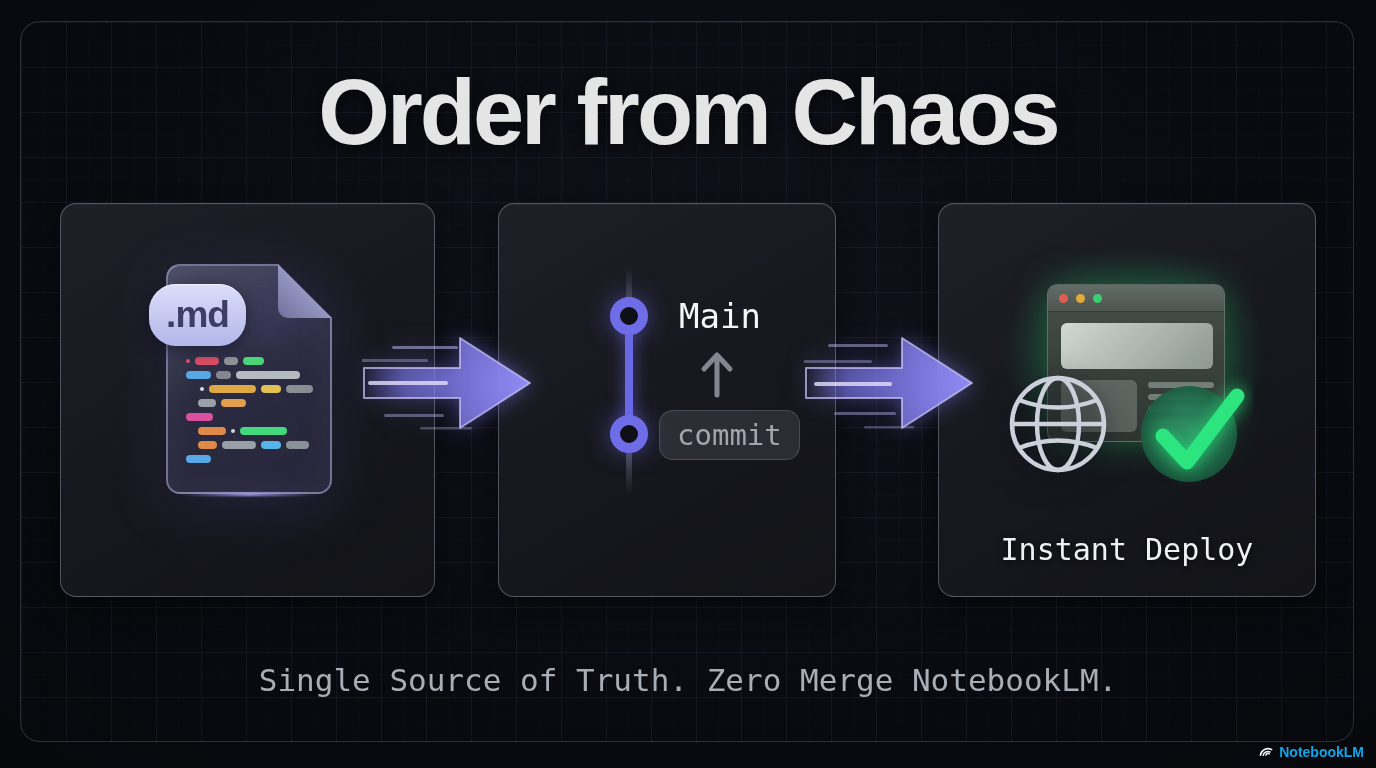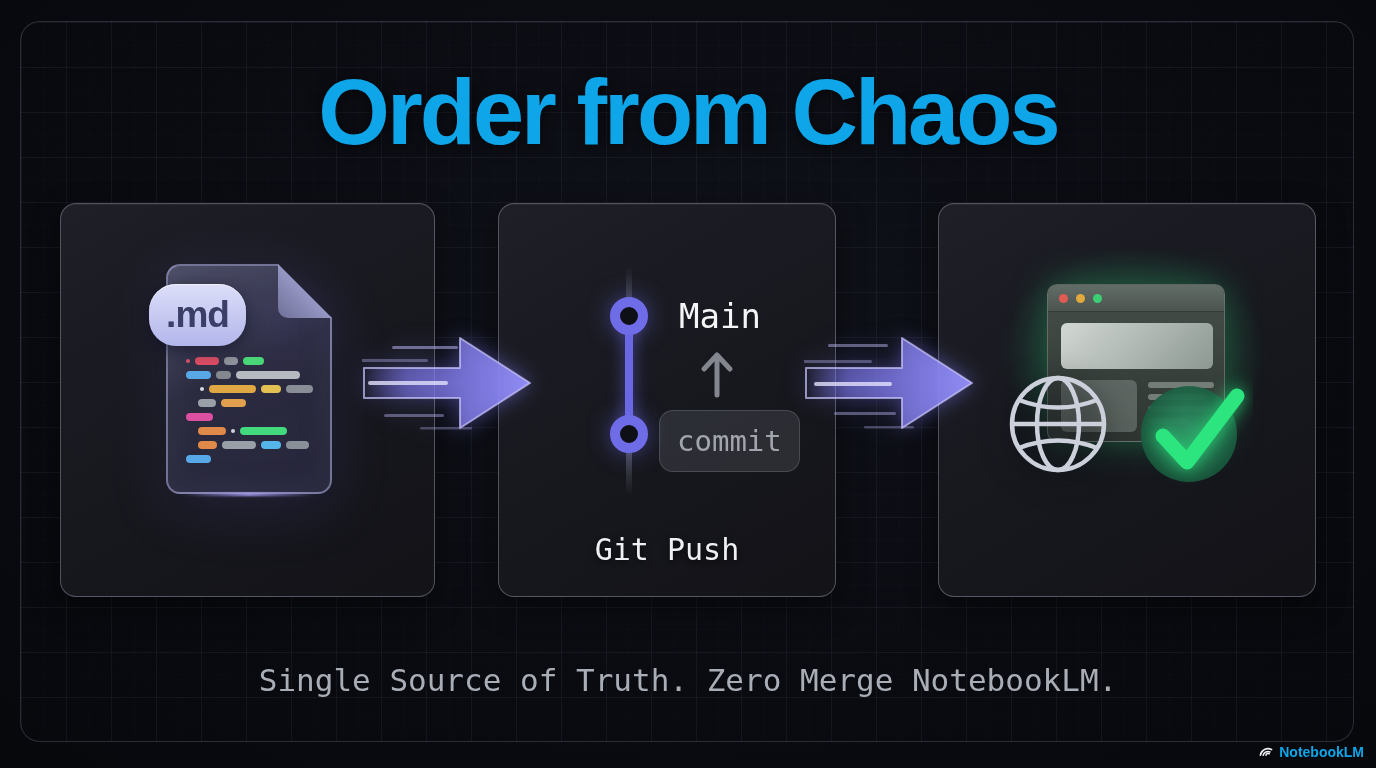--- a/index.html
+++ b/index.html
@@ -15,21 +15,21 @@
     border:1px solid rgba(150,160,185,.24); border-radius:20px;
     background-image:
       linear-gradient(rgba(140,150,185,.055) 1px, transparent 1px),
       linear-gradient(90deg, rgba(140,150,185,.055) 1px, transparent 1px),
       linear-gradient(rgba(140,150,185,.028) 1px, transparent 1px),
       linear-gradient(90deg, rgba(140,150,185,.028) 1px, transparent 1px);
     background-size:45px 45px, 45px 45px, 22.5px 22.5px, 22.5px 22.5px;
   }
   .title {
     position:absolute; top:60px; left:0; width:100%; text-align:center;
-    font-size:92px; font-weight:bold; letter-spacing:-3px; color:#0ea5e9;
+    font-size:92px; font-weight:bold; letter-spacing:-3px; color:#e5e5e5;
     text-shadow:0 2px 14px rgba(0,0,0,.6); z-index:2;
   }
   
   .card {
     position:absolute; top:203px; height:394px; border-radius:16px;
     border:1px solid rgba(165,170,185,.42);
     background:linear-gradient(150deg,#1e1f27 0%,#17181e 55%,#131318 100%);
     box-shadow:inset 0 1px 0 rgba(255,255,255,.05), 0 10px 30px rgba(0,0,0,.45);
     z-index:1;
   }
@@ -78,21 +78,21 @@
     background:linear-gradient(180deg, transparent 0%, rgba(130,135,150,.55) 22%, rgba(130,135,150,.55) 78%, transparent 100%); }
   .branch-line { position:absolute; left:126px; top:112px; width:8px; height:118px;
     background:#6b68e6; box-shadow:0 0 16px rgba(107,104,230,.65); }
   .git-node { position:absolute; width:38px; height:38px; border-radius:50%;
     border:10px solid #6f6ce8; background:#0f1016; box-shadow:0 0 22px rgba(107,104,230,.5); }
   #git-node-top    { left:111px; top:93px; }
   #git-node-bottom { left:111px; top:211px; }
   .branch-label { position:absolute; left:180px; top:92px;
     font-family:"DejaVu Sans Mono", monospace; font-size:34px; color:#f4f5f7; }
   .push-arrow { position:absolute; left:198px; top:145px; }
-  .commit-badge { position:absolute; left:160px; top:206px; padding:13px 17px; border-radius:14px;
+  .commit-badge { position:absolute; left:160px; top:206px; padding:7px 17px; border-radius:14px;
     background:rgba(125,128,138,.22); border:1px solid rgba(160,163,172,.25);
     font-family:"DejaVu Sans Mono", monospace; font-size:29px; color:#a2a5ad; }
   
   .deploy-glow { position:absolute; left:50px; top:34px; width:290px; height:230px;
     background:radial-gradient(ellipse at center, rgba(50,220,130,.30) 0%, rgba(50,220,130,0) 65%);
     filter:blur(6px); }
   .browser { position:absolute; left:108px; top:80px; width:178px; height:158px; border-radius:10px;
     background:linear-gradient(180deg,#454f4a,#2e3531);
     border:1px solid rgba(135,150,142,.5);
     box-shadow:0 0 38px rgba(46,210,120,.30); }
@@ -179,21 +179,20 @@
 <div class="card" id="card-git">
   <div class="branch-fade"></div>
   <div class="branch-line"></div>
   <div class="git-node" id="git-node-top"></div>
   <div class="git-node" id="git-node-bottom"></div>
   <div class="branch-label">Main</div>
   <svg class="push-arrow" width="40" height="50" viewBox="0 0 40 50" fill="none">
     <path d="M20 46 L20 8 M7 20 L20 6 L33 20" stroke="#83868e" stroke-width="5" stroke-linecap="round" stroke-linejoin="round"></path>
   </svg>
   <div class="commit-badge">commit</div>
-  <div class="card-label">Git Push</div>
 </div>
 
 <div class="card" id="card-deploy">
   <div class="deploy-glow"></div>
   <div class="browser">
     <div class="browser-bar">
       <span class="b-dot" style="background:#e05c52"></span>
       <span class="b-dot" style="background:#e2a93e"></span>
       <span class="b-dot" style="background:#3bcf74"></span>
     </div>
@@ -216,20 +215,21 @@
       <defs>
         <radialGradient id="ckg" cx="0.5" cy="0.45" r="0.6">
           <stop offset="0" stop-color="#2f9266"></stop>
             <stop offset="1" stop-color="#164f37"></stop>
         </radialGradient>
       </defs>
       <circle cx="54" cy="62" r="48" fill="url(#ckg)" opacity="0.95"></circle>
       <path d="M28 64 L52 90 L102 24" stroke="#2ce57e" stroke-width="15" fill="none" stroke-linecap="round" stroke-linejoin="round" style="filter:drop-shadow(0 0 9px rgba(44,229,126,.85))"></path>
     </svg>
   </div>
+  <div class="card-label">Instant Deploy</div>
 </div>
 
 <svg class="flow-arrow" id="flow-arrow-1" viewBox="0 0 178 114">
   <defs>
     <linearGradient id="agrad1" x1="0" y1="0" x2="1" y2="0">
       <stop offset="0" stop-color="#7b76e8" stop-opacity="0"></stop>
       <stop offset="0.25" stop-color="#7b76e8" stop-opacity="0.55"></stop>
       <stop offset="1" stop-color="#918df6" stop-opacity="1"></stop>
     </linearGradient>
   </defs>

